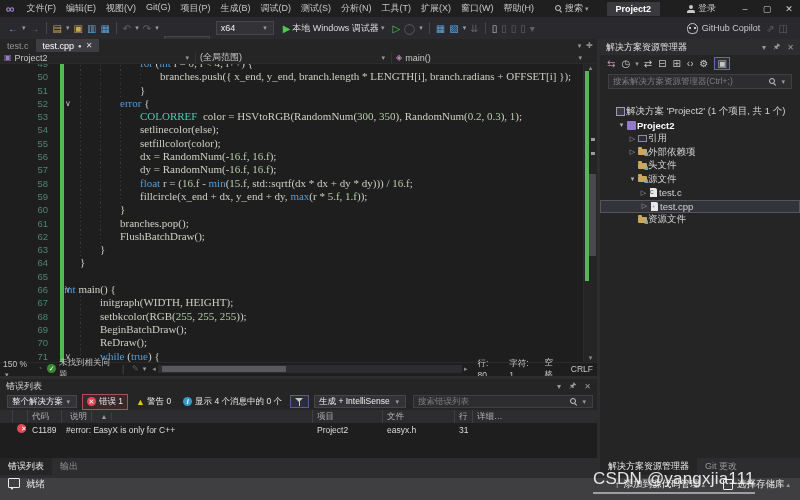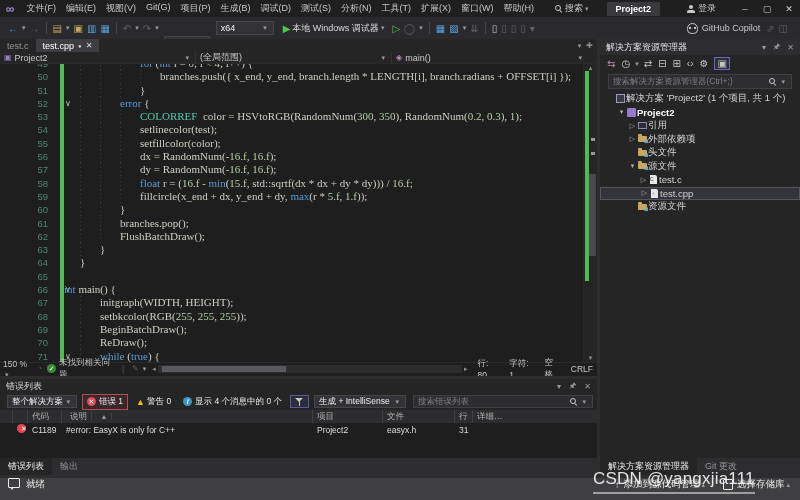--- a/index.html
+++ b/index.html
@@ -110,21 +110,21 @@
   .vdivider{position:absolute;left:597px;top:39px;width:3px;height:439px;background:#2D2D30;}
   
   .rightpanel{position:absolute;left:600px;top:39px;width:200px;height:439px;background:#252526;}
   .rp-title{display:flex;align-items:center;height:16px;font-size:9px;color:#E0E0E0;padding:0 6px;background:#2D2D30;}
   .rp-title .ic{margin-left:7px;color:#9A9A9A;font-size:8px;}
   .rp-tools{display:flex;align-items:center;height:17px;padding:0 4px;font-size:10px;color:#C5C5C5;background:#252526;}
   .rp-tools .ti{margin:0 3px;}
   .rp-tools .boxed{border:1px solid #6A6AB0;padding:0 2px;background:#2D2D3A;}
   .rp-search{display:flex;align-items:center;height:13px;margin:2px 8px;background:#2D2D30;border:1px solid #3F3F46;
              font-size:8.5px;color:#7F7F7F;padding:0 4px;}
-  .tree{margin-top:3px;font-size:9.5px;}
+  .tree{margin-top:16px;font-size:9.5px;}
   .trow{display:flex;align-items:center;height:13.5px;color:#D4D4D4;position:relative;box-sizing:border-box;}
   .trow.sel{background:#33333A;border:1px solid #55555E;}
   .arrow{width:9px;font-size:7px;color:#AFAFAF;text-align:center;flex:0 0 9px;}
   .ticon{width:11px;flex:0 0 11px;display:flex;justify-content:center;align-items:center;}
   .folder{width:9px;height:6px;background:#C8A860;border-radius:1px;position:relative;}
   .folder:before{content:"";position:absolute;left:0;top:-2px;width:4px;height:2px;background:#C8A860;border-radius:1px 1px 0 0;}
   .folder:after{content:"";position:absolute;right:-1px;bottom:-1px;border-left:4px solid transparent;border-bottom:4px solid #5FA5DC;}
   .doc{width:7px;height:9px;background:#E8E8E8;border-radius:0 2px 0 0;position:relative;}
   .doc i{position:absolute;left:0px;top:2px;font-size:5px;font-style:normal;color:#333;line-height:5px;}
   .pic{width:9px;height:9px;background:#937ACC;border-radius:1px;}
@@ -270,21 +270,21 @@
       </span>
     </div>
 
     <div class="editor">
       <div class="lines">
           <div class="code-line"><span class="lnum">49</span><span class="chbar"></span><span class="guide" style="left: 80px;"></span><span class="guide" style="left: 100px;"></span><span class="guide" style="left: 120px;"></span><span class="ctext" style="left: 140px;"><span class="k">for</span><span class="t"> (</span><span class="k">int</span><span class="t"> i = </span><span class="n">0</span><span class="t">; i &lt; </span><span class="n">4</span><span class="t">; i++) {</span></span></div>
           <div class="code-line"><span class="lnum">50</span><span class="chbar"></span><span class="guide" style="left: 80px;"></span><span class="guide" style="left: 100px;"></span><span class="guide" style="left: 120px;"></span><span class="guide" style="left: 140px;"></span><span class="ctext" style="left: 160px;"><span class="t">branches.push({ x_end, y_end, branch.length * LENGTH[i], branch.radians + OFFSET[i] });</span></span></div>
           <div class="code-line"><span class="lnum">51</span><span class="chbar"></span><span class="guide" style="left: 80px;"></span><span class="guide" style="left: 100px;"></span><span class="guide" style="left: 120px;"></span><span class="ctext" style="left: 140px;"><span class="t">}</span></span></div>
           <div class="code-line"><span class="lnum">52</span><span class="chbar"></span><span class="fold">∨</span><span class="guide" style="left: 80px;"></span><span class="guide" style="left: 100px;"></span><span class="ctext" style="left: 120px;"><span class="k">error</span><span class="t"> {</span></span></div>
           <div class="code-line"><span class="lnum">53</span><span class="chbar"></span><span class="guide" style="left: 80px;"></span><span class="guide" style="left: 100px;"></span><span class="guide" style="left: 120px;"></span><span class="ctext" style="left: 140px;"><span class="y">COLORREF</span><span class="t">  color = HSVtoRGB(RandomNum(</span><span class="n">300</span><span class="t">, </span><span class="n">350</span><span class="t">), RandomNum(</span><span class="n">0.2</span><span class="t">, </span><span class="n">0.3</span><span class="t">), </span><span class="n">1</span><span class="t">);</span></span></div>
-          <div class="code-line"><span class="lnum">54</span><span class="chbar"></span><span class="guide" style="left: 80px;"></span><span class="guide" style="left: 100px;"></span><span class="guide" style="left: 120px;"></span><span class="ctext" style="left: 140px;"><span class="t">setlinecolor(test);</span></span></div>
+          <div class="code-line"><span class="lnum">54</span><span class="chbar"></span><span class="guide" style="left: 80px;"></span><span class="guide" style="left: 100px;"></span><span class="guide" style="left: 120px;"></span><span class="ctext" style="left: 140px;"><span class="t">setlinecolor(else);</span></span></div>
           <div class="code-line"><span class="lnum">55</span><span class="chbar"></span><span class="guide" style="left: 80px;"></span><span class="guide" style="left: 100px;"></span><span class="guide" style="left: 120px;"></span><span class="ctext" style="left: 140px;"><span class="t">setfillcolor(color);</span></span></div>
           <div class="code-line"><span class="lnum">56</span><span class="chbar"></span><span class="guide" style="left: 80px;"></span><span class="guide" style="left: 100px;"></span><span class="guide" style="left: 120px;"></span><span class="ctext" style="left: 140px;"><span class="t">dx = RandomNum(-</span><span class="n">16.f</span><span class="t">, </span><span class="n">16.f</span><span class="t">);</span></span></div>
           <div class="code-line"><span class="lnum">57</span><span class="chbar"></span><span class="guide" style="left: 80px;"></span><span class="guide" style="left: 100px;"></span><span class="guide" style="left: 120px;"></span><span class="ctext" style="left: 140px;"><span class="t">dy = RandomNum(-</span><span class="n">16.f</span><span class="t">, </span><span class="n">16.f</span><span class="t">);</span></span></div>
           <div class="code-line"><span class="lnum">58</span><span class="chbar"></span><span class="guide" style="left: 80px;"></span><span class="guide" style="left: 100px;"></span><span class="guide" style="left: 120px;"></span><span class="ctext" style="left: 140px;"><span class="k">float</span><span class="t"> r = (</span><span class="n">16.f</span><span class="t"> - </span><span class="k">min</span><span class="t">(</span><span class="n">15.f</span><span class="t">, std::sqrtf(dx * dx + dy * dy))) / </span><span class="n">16.f</span><span class="t">;</span></span></div>
           <div class="code-line"><span class="lnum">59</span><span class="chbar"></span><span class="guide" style="left: 80px;"></span><span class="guide" style="left: 100px;"></span><span class="guide" style="left: 120px;"></span><span class="ctext" style="left: 140px;"><span class="t">fillcircle(x_end + dx, y_end + dy, </span><span class="k">max</span><span class="t">(r * </span><span class="n">5.f</span><span class="t">, </span><span class="n">1.f</span><span class="t">));</span></span></div>
           <div class="code-line"><span class="lnum">60</span><span class="chbar"></span><span class="guide" style="left: 80px;"></span><span class="guide" style="left: 100px;"></span><span class="ctext" style="left: 120px;"><span class="t">}</span></span></div>
           <div class="code-line"><span class="lnum">61</span><span class="chbar"></span><span class="guide" style="left: 80px;"></span><span class="guide" style="left: 100px;"></span><span class="ctext" style="left: 120px;"><span class="t">branches.pop();</span></span></div>
           <div class="code-line"><span class="lnum">62</span><span class="chbar"></span><span class="guide" style="left: 80px;"></span><span class="guide" style="left: 100px;"></span><span class="ctext" style="left: 120px;"><span class="t">FlushBatchDraw();</span></span></div>
           <div class="code-line"><span class="lnum">63</span><span class="chbar"></span><span class="guide" style="left: 80px;"></span><span class="ctext" style="left: 100px;"><span class="t">}</span></span></div>
           <div class="code-line"><span class="lnum">64</span><span class="chbar"></span><span class="ctext" style="left: 80px;"><span class="t">}</span></span></div>

